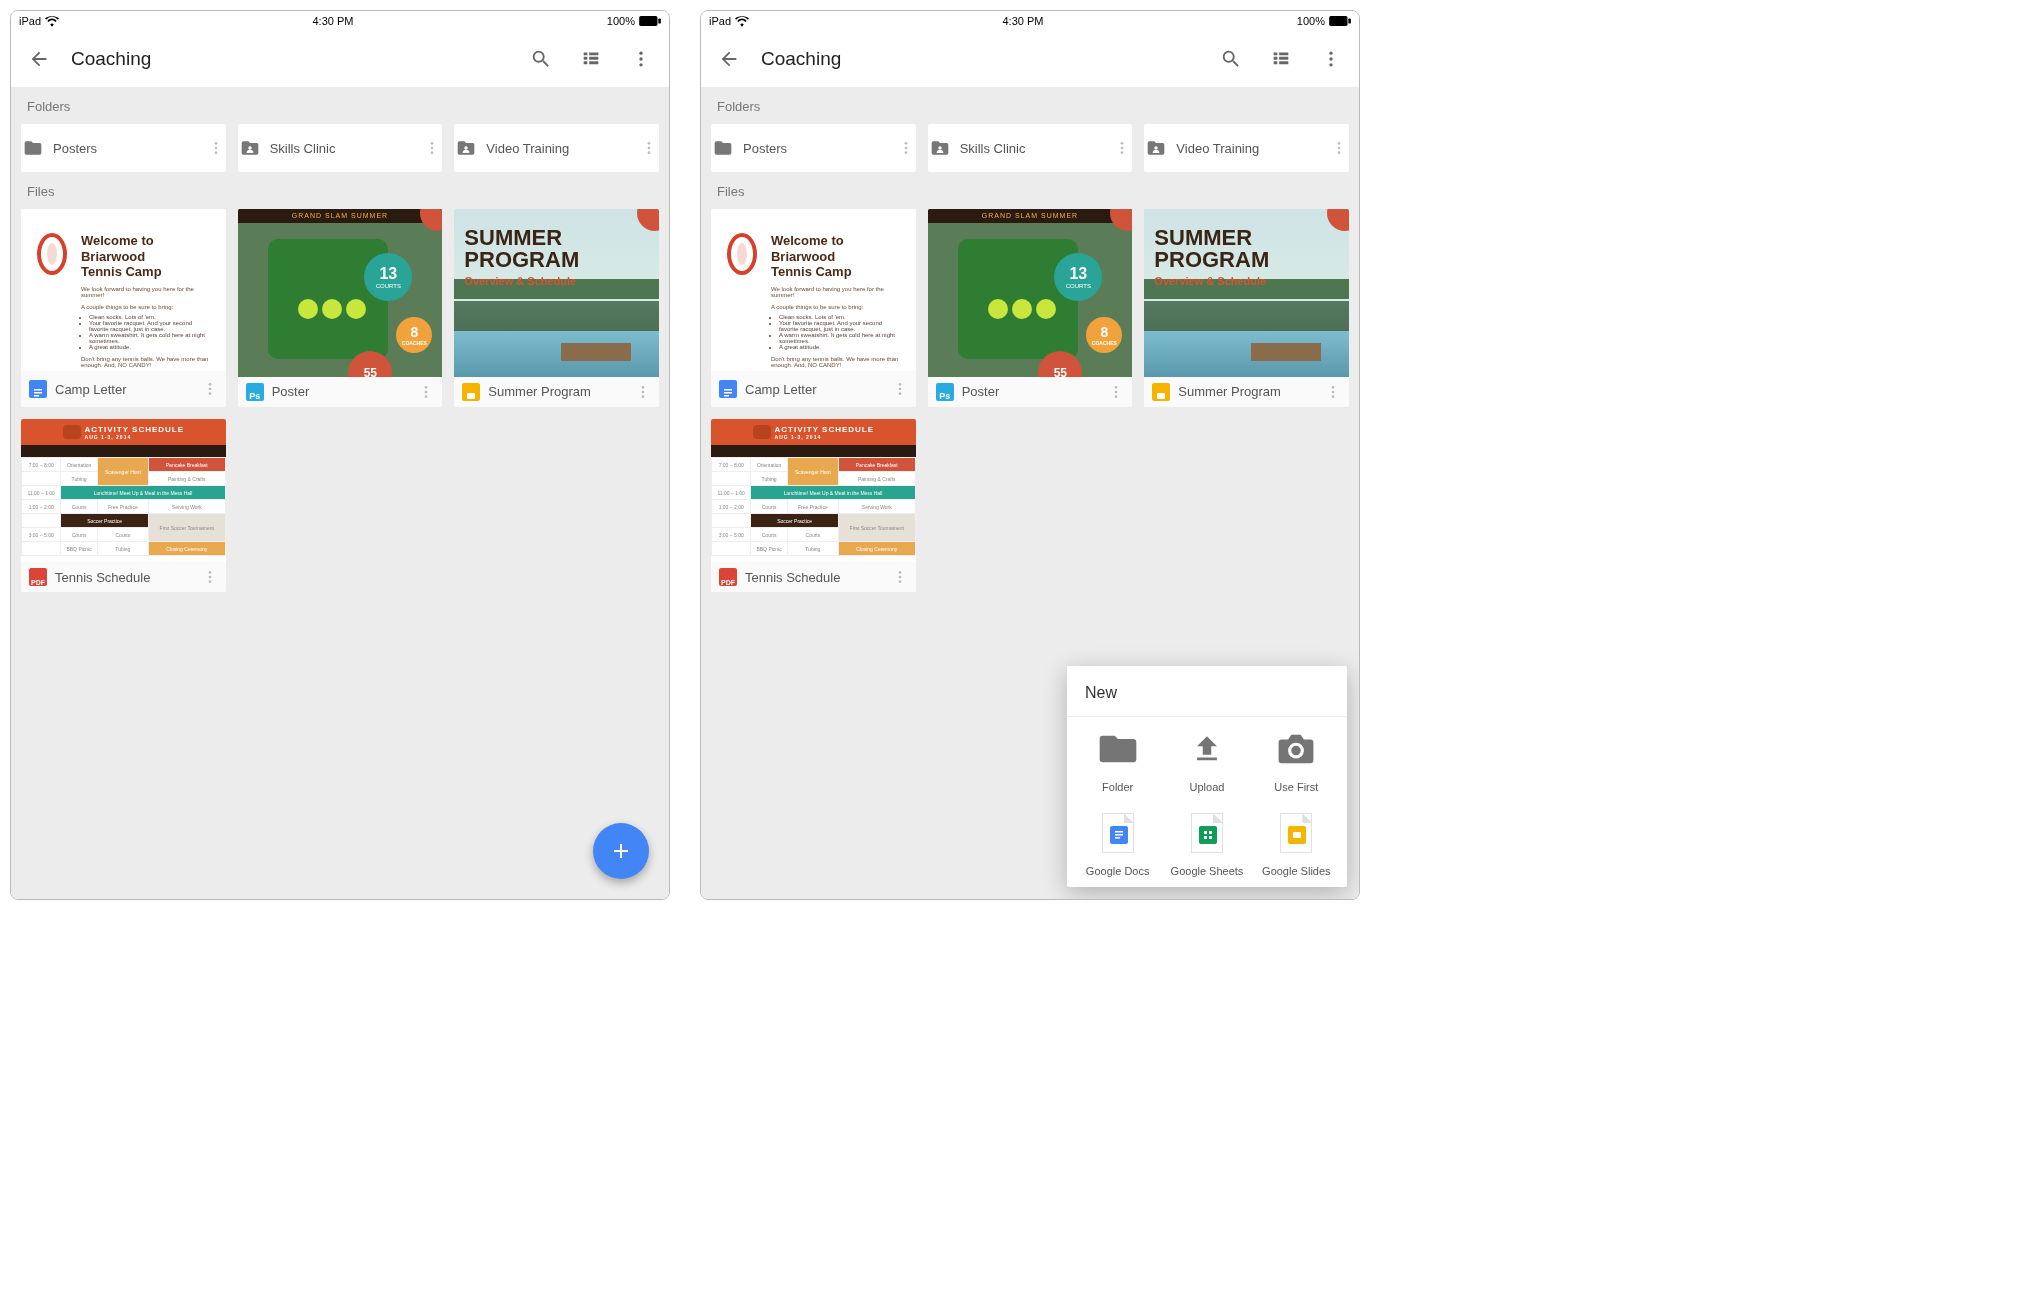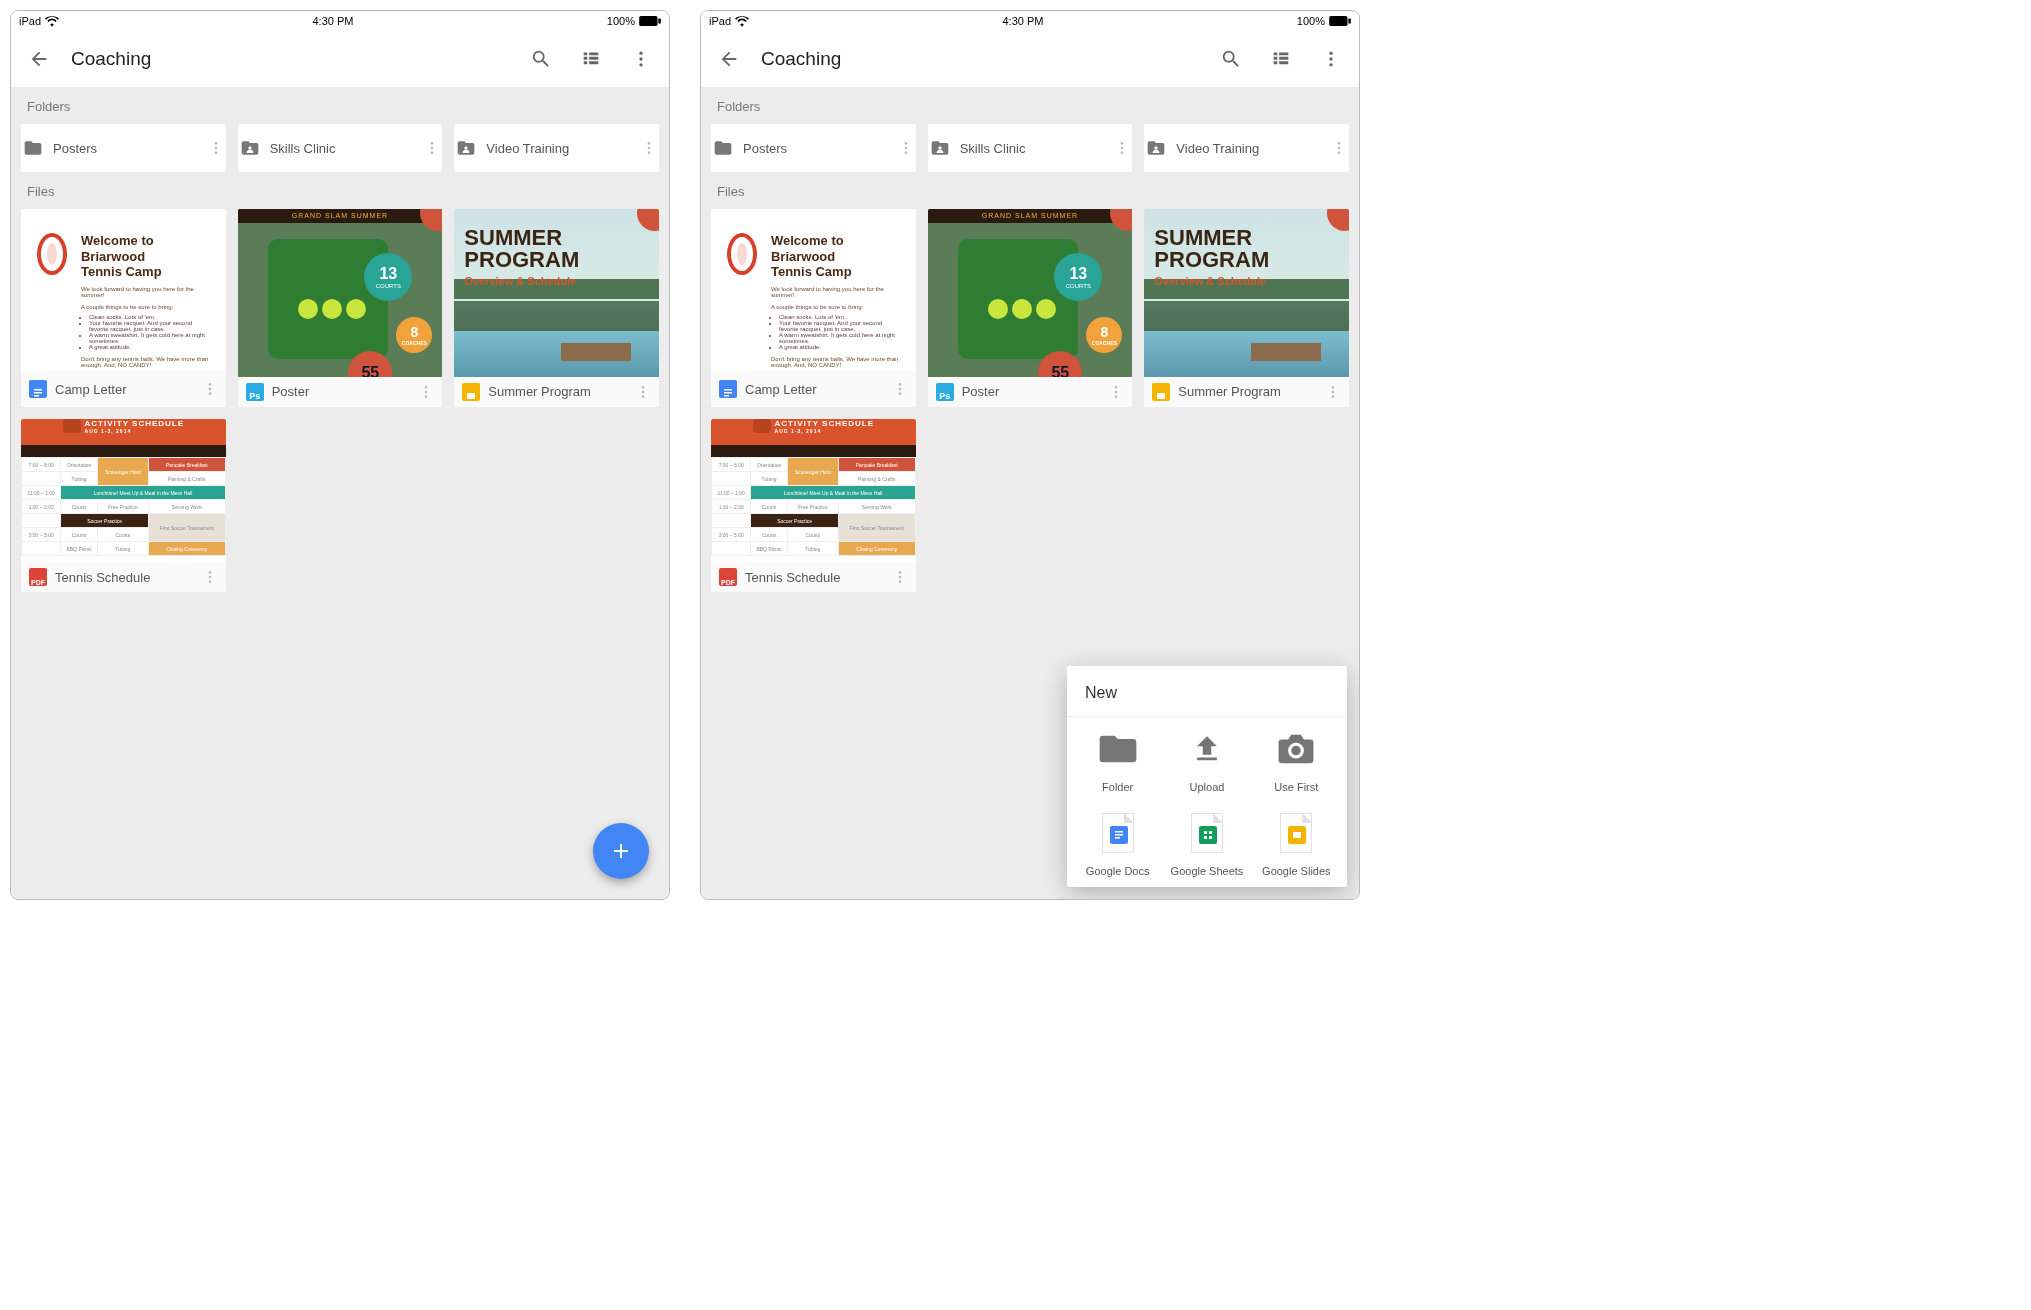--- a/index.html
+++ b/index.html
@@ -142,37 +142,37 @@
   
   .pv-poster { background:#5a7c57; position:relative; height:100%; }
   .pv-poster .topbar { position:absolute; top:0; left:0; right:0; height:14px; background:#2a1a10; color:#f5b041; font-size:7px; text-align:center; line-height:14px; letter-spacing:1px; }
   .pv-poster .person { position:absolute; left:30px; top:30px; width:120px; height:120px; background:#2e7d32; border-radius:10px; }
   .pv-poster .balls { position:absolute; left:60px; top:90px; display:flex; gap:4px; }
   .pv-poster .ball { width:20px; height:20px; background:#c8e63c; border-radius:50%; }
   .pv-poster .badge13 { position:absolute; right:30px; top:44px; width:48px; height:48px; background:#2aa496; border-radius:50%; color:#fff; display:flex; flex-direction:column; align-items:center; justify-content:center; font-size:16px; font-weight:700; }
   .pv-poster .badge13 small{font-size:6px; font-weight:400;}
   .pv-poster .badge8 { position:absolute; right:10px; top:108px; width:36px; height:36px; background:#f2a23b; border-radius:50%; color:#fff; display:flex; flex-direction:column; align-items:center; justify-content:center; font-size:14px; font-weight:700; }
   .pv-poster .badge8 small{font-size:5px;}
-  .pv-poster .badge55 { position:absolute; right:50px; bottom:-18px; width:44px; height:44px; background:#d0533b; border-radius:50%; color:#0f172a; display:flex; align-items:center; justify-content:center; font-size:16px; font-weight:700; }
+  .pv-poster .badge55 { position:absolute; right:50px; bottom:-18px; width:44px; height:44px; background:#d0533b; border-radius:50%; color:#ffffff; display:flex; align-items:center; justify-content:center; font-size:12px; font-weight:700; }
   .pv-poster .badgeTR { position:absolute; right:-14px; top:-14px; width:36px; height:36px; background:#d0533b; border-radius:50%; }
 
   
   .pv-summer { position:relative; height:100%; }
   .pv-summer .sky { position:absolute; inset:0; background:linear-gradient(#cfe3e6 0%, #d8ebe4 55%, #557a60 55%, #3e5d46 100%); }
   .pv-summer .lake { position:absolute; left:0; right:0; bottom:0; height:46px; background:linear-gradient(#7dbdd0,#5a99ab); }
   .pv-summer .dock { position:absolute; right:28px; bottom:16px; width:70px; height:18px; background:#8a6b4a; }
   .pv-summer .trees { position:absolute; left:0; right:0; top:70px; height:20px; background:#4f7652; }
   .pv-summer .txt { position:absolute; left:10px; top:18px; color:#3a2514; }
   .pv-summer .txt .big { font-size:22px; font-weight:800; line-height:1; }
   .pv-summer .txt .sub { font-size:11px; font-weight:700; color:#d9532c; margin-top:4px; }
   .pv-summer .badgeTR { position:absolute; right:-14px; top:-14px; width:36px; height:36px; background:#d0533b; border-radius:50%; }
 
   
   .pv-sched { background:#fff; height:100%; font-size:5px; }
-  .pv-sched .hdr { background:#d9532c; height:26px; display:flex; align-items:flex-start; justify-content:center; gap:4px; color:#fff; font-size:8px; letter-spacing:1px; font-weight:600; }
+  .pv-sched .hdr { background:#d9532c; height:26px; display:flex; align-items:center; justify-content:center; gap:4px; color:#fff; font-size:8px; letter-spacing:1px; font-weight:600; }
   .pv-sched .hdr .rk { width:18px; height:14px; background:#b8431f; border-radius:4px; }
   .pv-sched .colhdr { background:#2a1a10; height:12px; }
   .pv-sched table { width:100%; border-collapse:collapse; }
   .pv-sched td { border:1px solid #eee; height:14px; text-align:center; color:#888; }
   .pv-sched .t-or { background:#e8a850; color:#fff; }
   .pv-sched .t-rd { background:#d0533b; color:#fff; }
   .pv-sched .t-gr { background:#2aa390; color:#fff; }
   .pv-sched .t-br { background:#3b2314; color:#fff; }
   .pv-sched .t-tan { background:#e7e0d6; }
 

